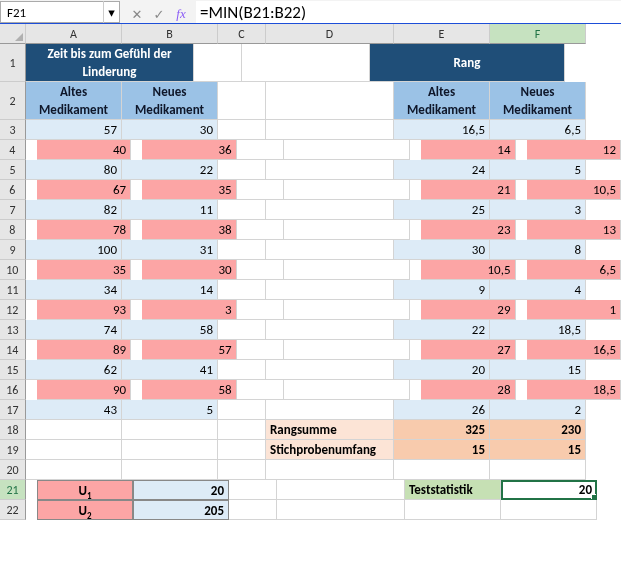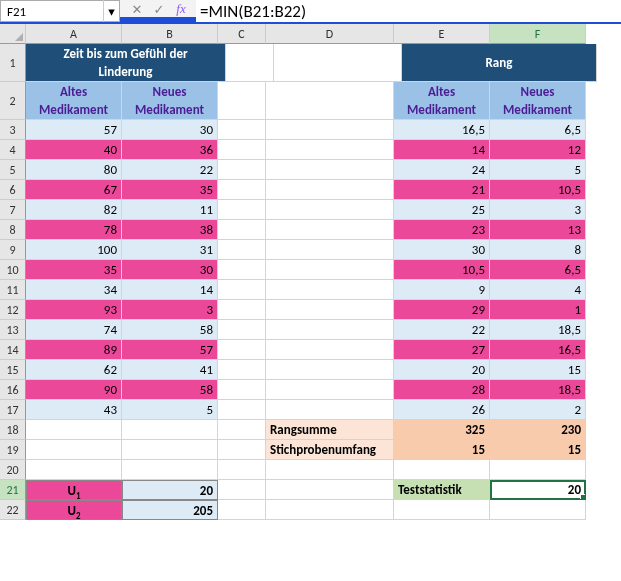--- a/index.html
+++ b/index.html
@@ -1,18 +1,18 @@
 <!DOCTYPE html>
 <html><head>
 <meta charset="utf-8">
 <style>
   * { box-sizing: border-box; margin: 0; padding: 0; }
   body { font-family: Calibri, Arial, sans-serif; font-size: 13px; background: #fff; }
   
-  .formula-bar { display: flex; align-items: flex-start; height: 24px; border-bottom: 7px solid #1d4ed8; background: #f3f3f3; }
+  .formula-bar { display: flex; align-items: flex-end; height: 24px; border-bottom: 1px solid #1d4ed8; background: #f3f3f3; }
   .name-box { width: 120px; height: 22px; border: 1px solid #aaa; background: #fff; display: flex; align-items: center; padding-left: 6px; margin-right: 2px; position: relative; }
   .name-box-dd { width: 16px; height: 22px; display: flex; align-items: center; justify-content: center; border-left: 1px solid #ccc; position: absolute; right: 0; }
   .fb-icons { display: flex; align-items: center; gap: 4px; padding: 0 6px; }
   .fb-icon { width: 18px; height: 18px; display: flex; align-items: center; justify-content: center; color: #888; }
   .formula-input { flex: 1; height: 22px; border: none; background: #fff; padding-left: 4px; font-family: Calibri, Arial, sans-serif; font-size: 17px; }
   
   .grid-wrap { position: relative; }
   .corner { position: absolute; left: 0; top: 0; width: 26px; height: 20px; background: #e6e6e6; border-right: 1px solid #ccc; border-bottom: 1px solid #999; z-index: 5; }
   .corner::after { content: ''; position: absolute; right: 2px; bottom: 2px; width: 0; height: 0; border-left: 8px solid transparent; border-bottom: 8px solid #b0b0b0; }
   
@@ -25,23 +25,23 @@
   .col-D { width: 128px; }
   .col-E { width: 96px; }
   .col-F { width: 96px; }
   
   .row { display: flex; height: 20px; }
   .row-h { width: 26px; background: #e6e6e6; border-right: 1px solid #999; border-bottom: 1px solid #ccc; text-align: center; line-height: 20px; font-size: 12px; color: #333; }
   .row-h.active { background: #c6e2c0; color: #217346; }
   .cell { border-right: 1px solid #d4d4d4; border-bottom: 1px solid #d4d4d4; padding: 0 4px; line-height: 20px; overflow: hidden; white-space: nowrap; position: relative; }
   
   .hdr-dark { background: #1f4e78; color: #fff; font-weight: bold; text-align: center; }
-  .hdr-light { background: #9bc2e6; color: #4c1d95; font-weight: bold; text-align: center; }
+  .hdr-light { background: #9bc2e6; color: #0f172a; font-weight: bold; text-align: center; }
   .band-light { background: #ddebf7; }
-  .band-white { background: #ec4899; }
+  .band-white { background: #fca5a5; margin-left: 11px; }
   .num { text-align: right; }
   .lbl { text-align: center; font-weight: bold; }
   
   .orange-bg { background: #fce4d6; font-weight: bold; }
   .orange-num { background: #f8cbad; text-align: right; font-weight: bold; }
   .green-lbl { background: #c6e0b4; font-weight: bold; }
   .green-box { background: #fff; text-align: right; font-weight: bold; }
   
   .selected { outline: 2px solid #217346; outline-offset: -2px; z-index: 3; }
   .selected::after { content:''; position:absolute; right:-3px; bottom:-3px; width:6px; height:6px; background:#217346; border:1px solid #fff; z-index:4; }
@@ -75,21 +75,21 @@
     <div class="col-h col-A">A</div>
     <div class="col-h col-B">B</div>
     <div class="col-h col-C">C</div>
     <div class="col-h col-D">D</div>
     <div class="col-h col-E">E</div>
     <div class="col-h col-F active">F</div>
   </div>
 
   <div class="row tall">
     <div class="row-h">1</div>
-    <div class="cell hdr-dark" style="width:200px">Zeit bis zum Gefühl der<br>Linderung</div>
+    <div class="cell hdr-dark" style="width:168px">Zeit bis zum Gefühl der<br>Linderung</div>
     <div class="cell col-C"></div>
     <div class="cell col-D"></div>
     <div class="cell hdr-dark" style="width:195px">Rang</div>
   </div>
 
   <div class="row tall">
     <div class="row-h">2</div>
     <div class="cell hdr-light col-A">
         <span>Altes<br>Medikament</span>
       </div>

